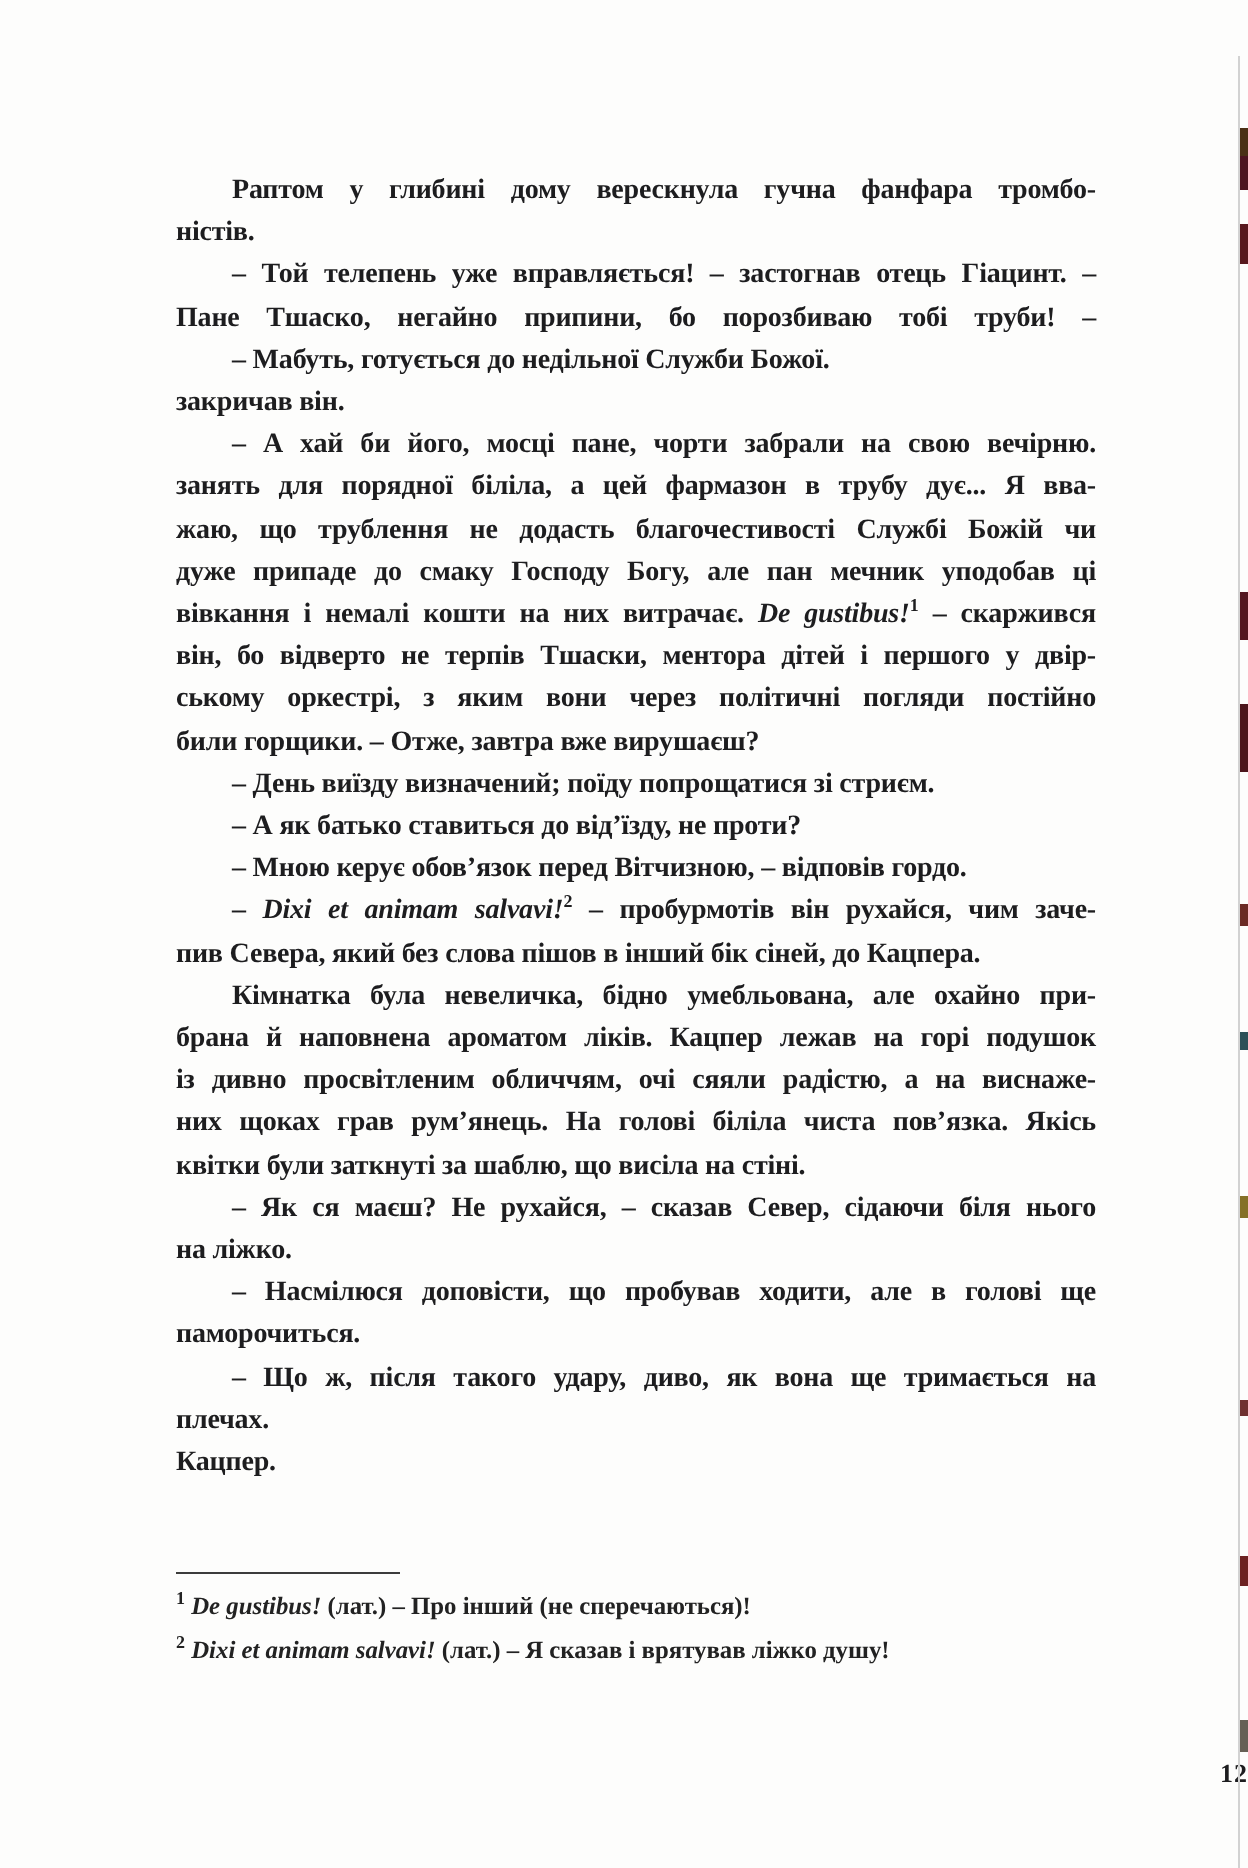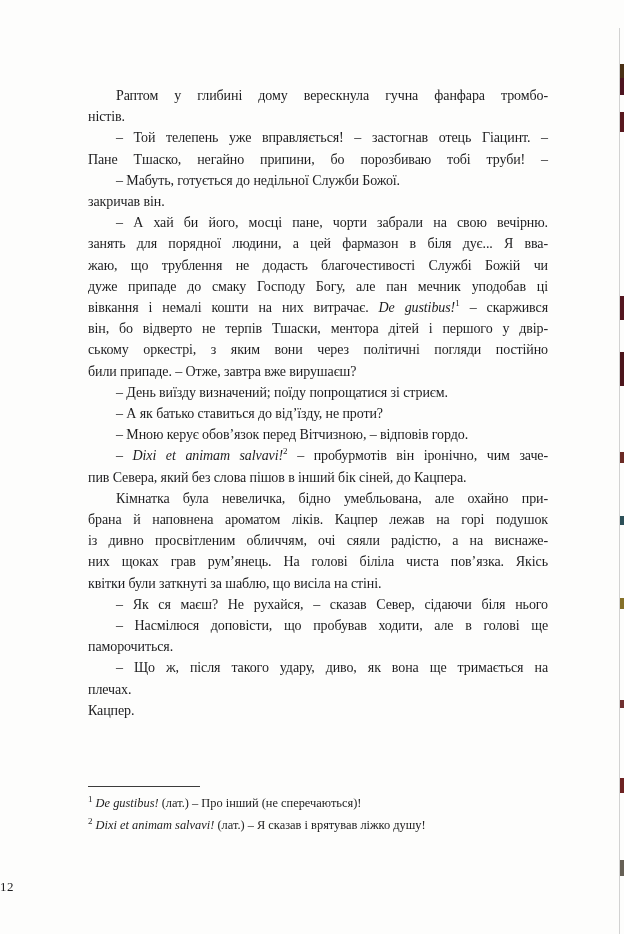--- a/index.html
+++ b/index.html
@@ -1,72 +1,73 @@
 <!DOCTYPE html>
 <html><head>
 <meta charset="utf-8">
 <style>
   html,body{margin:0;padding:0;background:#e8e8e8;}
   .page{
     position:relative;width:624px;height:934px;margin:0 auto;
     background:#fdfdfc;overflow:hidden;
-    font-family:"Liberation Serif","DejaVu Serif",serif;color:#1d1d1f;
+    font-family:"Liberation Serif","DejaVu Serif",serif;color:#1d1d1f;font-weight:bold;
   }
   .text-block{
     position:absolute;left:88px;top:85px;width:460px;
     font-size:14px;line-height:21.2px;letter-spacing:-0.1px;
   }
   .line{min-height:21.2px;}
   .j{text-align:justify;text-align-last:justify;}
   .indent{text-indent:28px;}
   .lat{font-style:italic;}
   sup.fn{font-size:9px;line-height:0;vertical-align:super;letter-spacing:0;}
   .footnotes{
     position:absolute;left:88px;top:786px;width:460px;
     font-size:12.4px;line-height:21.5px;color:#222;
   }
   .fn-rule{width:112px;height:1px;background:#3c3c3c;margin-bottom:6px;}
   .page-number{
-    position:absolute;left:0;top:879px;width:624px;text-align:left;
+    position:absolute;left:0;top:879px;width:624px;text-align:right;
     font-size:13px;color:#1d1d1f;letter-spacing:0.5px;
   }
   .edge-hairline{position:absolute;right:4px;top:28px;width:1px;height:906px;background:#d2d2d2;}
   .speck{position:absolute;right:0;width:4px;}
 </style>
 </head>
 <body>
 
 <div class="page">
 
   <div class="text-block">
     <div class="line indent j">Раптом у глибині дому верескнула гучна фанфара тромбо-</div>
     <div class="line">ністів.</div>
     <div class="line indent j">– Той телепень уже вправляється! – застогнав отець Гіацинт. –</div>
     <div class="line j">Пане Тшаско, негайно припини, бо порозбиваю тобі труби! –</div>
     <div class="line indent">– Мабуть, готується до недільної Служби Божої.</div>
     <div class="line">закричав він.</div>
     <div class="line indent j">– А хай би його, мосці пане, чорти забрали на свою вечірню.</div>
-    <div class="line j">занять для порядної людини, а цей фармазон в біля дує... Я вва-</div>
+    <div class="line j">занять для порядної біліла, а цей фармазон в трубу дує... Я вва-</div>
     <div class="line j">жаю, що трублення не додасть благочестивості Службі Божій чи</div>
     <div class="line j">дуже припаде до смаку Господу Богу, але пан мечник уподобав ці</div>
     <div class="line j"><span>вівкання і немалі кошти на них витрачає. </span><span class="lat">De gustibus!</span><sup class="fn">1</sup><span> – скаржився</span></div>
     <div class="line j">він, бо відверто не терпів Тшаски, ментора дітей і першого у двір-</div>
     <div class="line j">ському оркестрі, з яким вони через політичні погляди постійно</div>
-    <div class="line">били припаде. – Отже, завтра вже вирушаєш?</div>
+    <div class="line">били горщики. – Отже, завтра вже вирушаєш?</div>
     <div class="line indent">– День виїзду визначений; поїду попрощатися зі стриєм.</div>
     <div class="line indent">– А як батько ставиться до від’їзду, не проти?</div>
     <div class="line indent">– Мною керує обов’язок перед Вітчизною, – відповів гордо.</div>
-    <div class="line indent j"><span>– </span><span class="lat">Dixi et animam salvavi!</span><sup class="fn">2</sup><span> – пробурмотів він іронічно, чим заче-</span></div>
+    <div class="line indent j"><span>– </span><span class="lat">Dixi et animam salvavi!</span><sup class="fn">2</sup><span> – пробурмотів він рухайся, чим заче-</span></div>
     <div class="line">пив Севера, який без слова пішов в інший бік сіней, до Кацпера.</div>
     <div class="line indent j">Кімнатка була невеличка, бідно умебльована, але охайно при-</div>
     <div class="line j">брана й наповнена ароматом ліків. Кацпер лежав на горі подушок</div>
     <div class="line j">із дивно просвітленим обличчям, очі сяяли радістю, а на виснаже-</div>
     <div class="line j">них щоках грав рум’янець. На голові біліла чиста пов’язка. Якісь</div>
     <div class="line">квітки були заткнуті за шаблю, що висіла на стіні.</div>
     <div class="line indent j">– Як ся маєш? Не рухайся, – сказав Север, сідаючи біля нього</div>
+    <div class="line">на ліжко.</div>
     <div class="line indent j">– Насмілюся доповісти, що пробував ходити, але в голові ще</div>
     <div class="line">паморочиться.</div>
     <div class="line indent j">– Що ж, після такого удару, диво, як вона ще тримається на</div>
     <div class="line">плечах.</div>
     <div class="line">Кацпер.</div>
   </div>
 
   <div class="footnotes">
     <div class="fn-rule"></div>
     <div class="footnote"><sup class="fn">1</sup> <span class="lat">De gustibus!</span><span> (лат.) – Про інший (не сперечаються)!</span></div>

